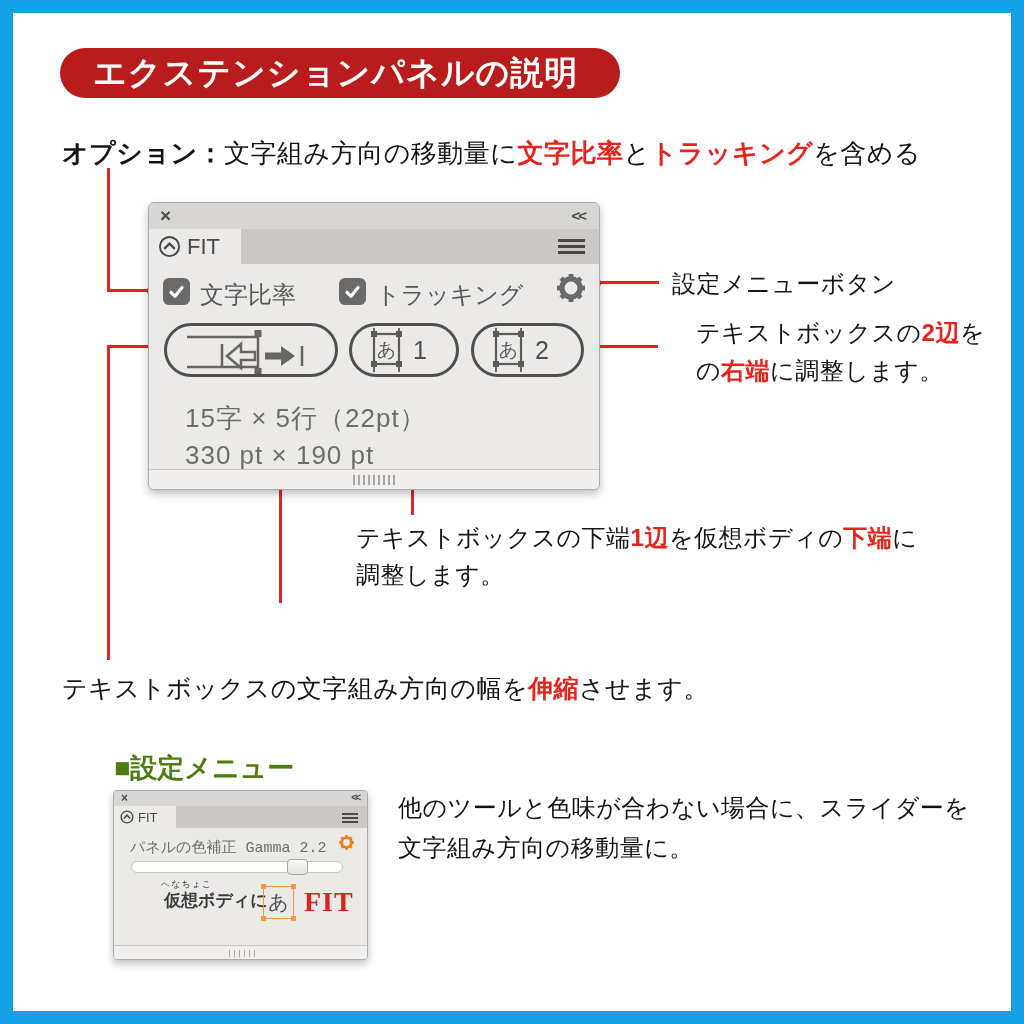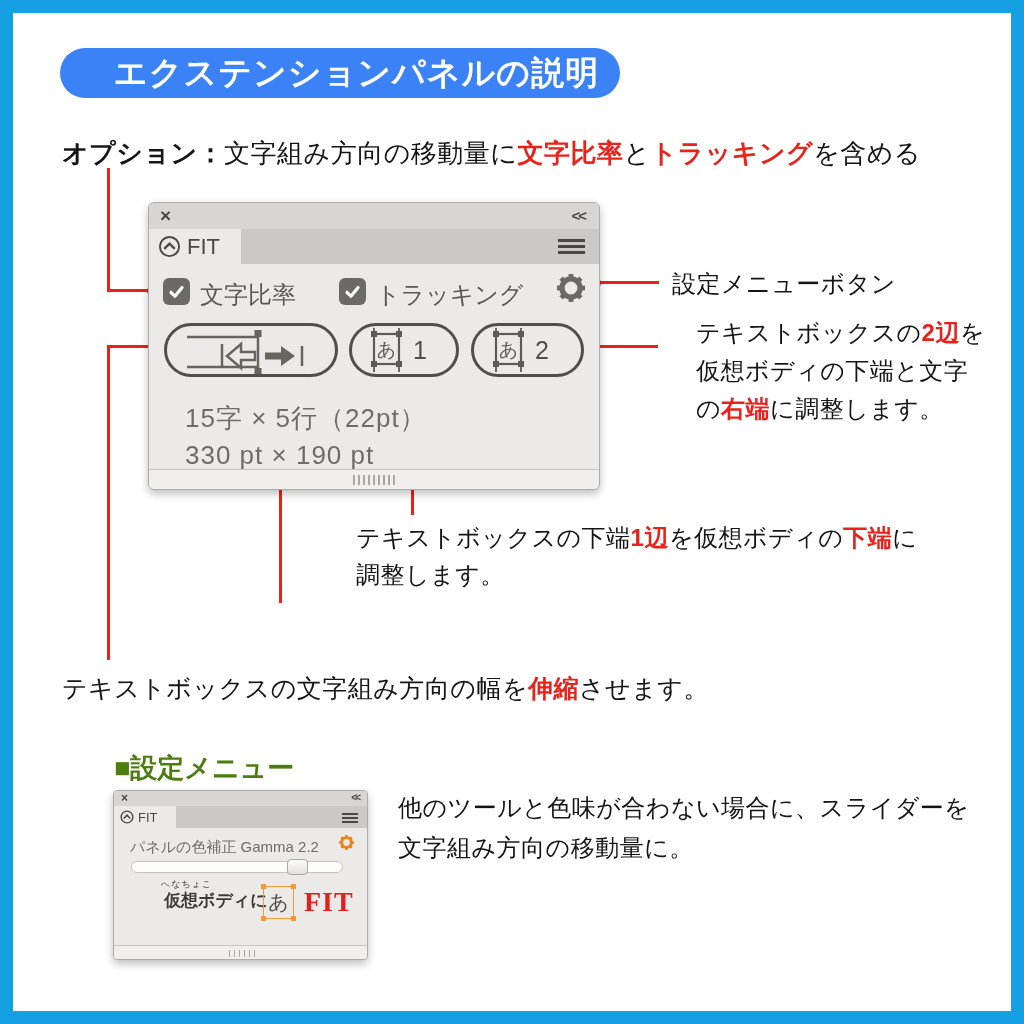--- a/index.html
+++ b/index.html
@@ -2,22 +2,22 @@
 <html><head>
 <meta charset="utf-8">
 <style>
   * { margin:0; padding:0; box-sizing:border-box; }
   body { font-family:"Liberation Sans","DejaVu Sans",sans-serif; }
   #canvas { position:relative; width:1024px; height:1024px; background:#14A0E3; overflow:hidden; }
   #content { position:absolute; left:13px; top:13px; right:13px; bottom:13px; background:#ffffff; }
   .abs { position:absolute; }
 
   
-  .banner { left:47px; top:35px; width:560px; height:50px; background:#3b82f6; border-radius:25px;
-            color:#fff; font-weight:bold; font-size:33px; line-height:50px; padding-left:33px; letter-spacing:1px;text-align:center; }
+  .banner { left:47px; top:35px; width:560px; height:50px; background:#b91c1c; border-radius:25px;
+            color:#fff; font-weight:bold; font-size:33px; line-height:50px; padding-left:33px; letter-spacing:1px; }
 
   
   .annot { font-size:24px; color:#151515; letter-spacing:0.5px; white-space:nowrap; }
   .red { color:#E8231C; font-weight:bold; }
   .b { font-weight:bold; }
 
   
   .hline, .vline { position:absolute; background:#E8231C; }
   .hline { height:3px; } .vline { width:3px; }
   .dot { position:absolute; width:12px; height:12px; border-radius:50%; background:#E8231C; }
@@ -41,21 +41,21 @@
           display:flex; align-items:center; background:#EBEAE8; }
   .pill-num { font-size:25px; color:#504F4E; margin-left:2px; }
 
   .info-text { position:absolute; font-size:26px; color:#6E6D6B; letter-spacing:1px; white-space:nowrap; }
 
   .p-footer { position:absolute; left:0; right:0; bottom:0; background:#F0EFED; border-top:1px solid #C6C5C3;
               border-radius:0 0 5px 5px; }
   .grip { position:absolute; background:repeating-linear-gradient(90deg,#A9A8A6 0 1.5px,transparent 1.5px 5px); }
 
   
-  .gamma-label { position:absolute; font-size:15px; color:#6E6D6B; white-space:nowrap; }
+  .gamma-label { position:absolute; font-size:15px; color:#6E6D6B; white-space:nowrap;font-family:Liberation Mono, monospace; }
   .slider-track { position:absolute; height:12px; background:#FDFDFC; border:1px solid #C5C4C2; border-radius:6px; }
   .slider-thumb { position:absolute; width:21px; height:16px; background:linear-gradient(#FBFBFA,#E2E1DF);
                   border:1px solid #A9A8A6; border-radius:4px; }
   .ruby-text { position:absolute; font-size:9px; color:#3C3B3A; letter-spacing:1px; white-space:nowrap; }
   .vb-text { position:absolute; font-size:17px; font-weight:bold; color:#3C3B3A; white-space:nowrap; }
   .ah-box-small { position:absolute; width:31px; height:33px; border:1.5px solid #F09A3E;
                   display:flex; align-items:center; justify-content:center; font-size:20px; color:#504F4E; }
   .handle-o { position:absolute; width:5px; height:5px; background:#F09A3E; }
   .fit-red { position:absolute; font-family:"Liberation Serif","DejaVu Serif",serif; font-weight:bold;
              font-size:28px; color:#DF2119; letter-spacing:1px; }
@@ -212,21 +212,20 @@
       <div class="grip" style="left:204px; top:5px; width:44px; height:10px;"></div>
     </div>
   </div>
 
   <div class="abs annot" style="left:659px; top:255px;">
     <span>設定メニューボタン</span>
   </div>
 
   <div class="abs annot" style="left:659px; top:301px; line-height:38px;margin-left:24px;">
     <div><span>テキストボックスの</span><span class="red">2辺</span><span>を</span></div>
-    <div><span>仮想ボディの下端と文字</span></div>
     <div><span>の</span><span class="red">右端</span><span>に調整します。</span></div>
   </div>
 
   <div class="abs annot" style="left:343px; top:506px; line-height:37px;">
     <div><span>テキストボックスの下端</span><span class="red">1辺</span><span>を仮想ボディの</span><span class="red">下端</span><span>に</span></div>
     <div><span>調整します。</span></div>
   </div>
 
 
   <div class="abs annot" style="left:49px; top:659px; font-size:25px;">

